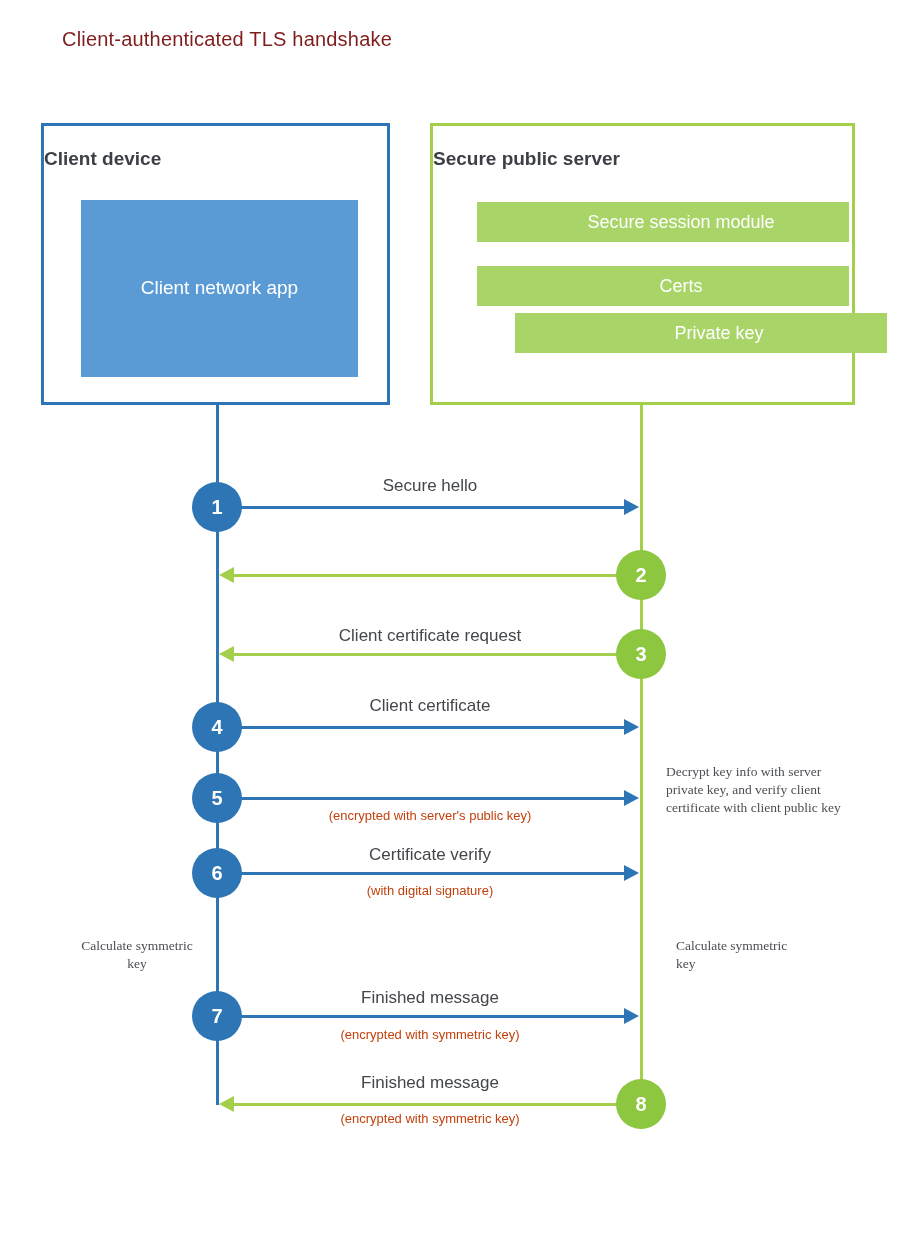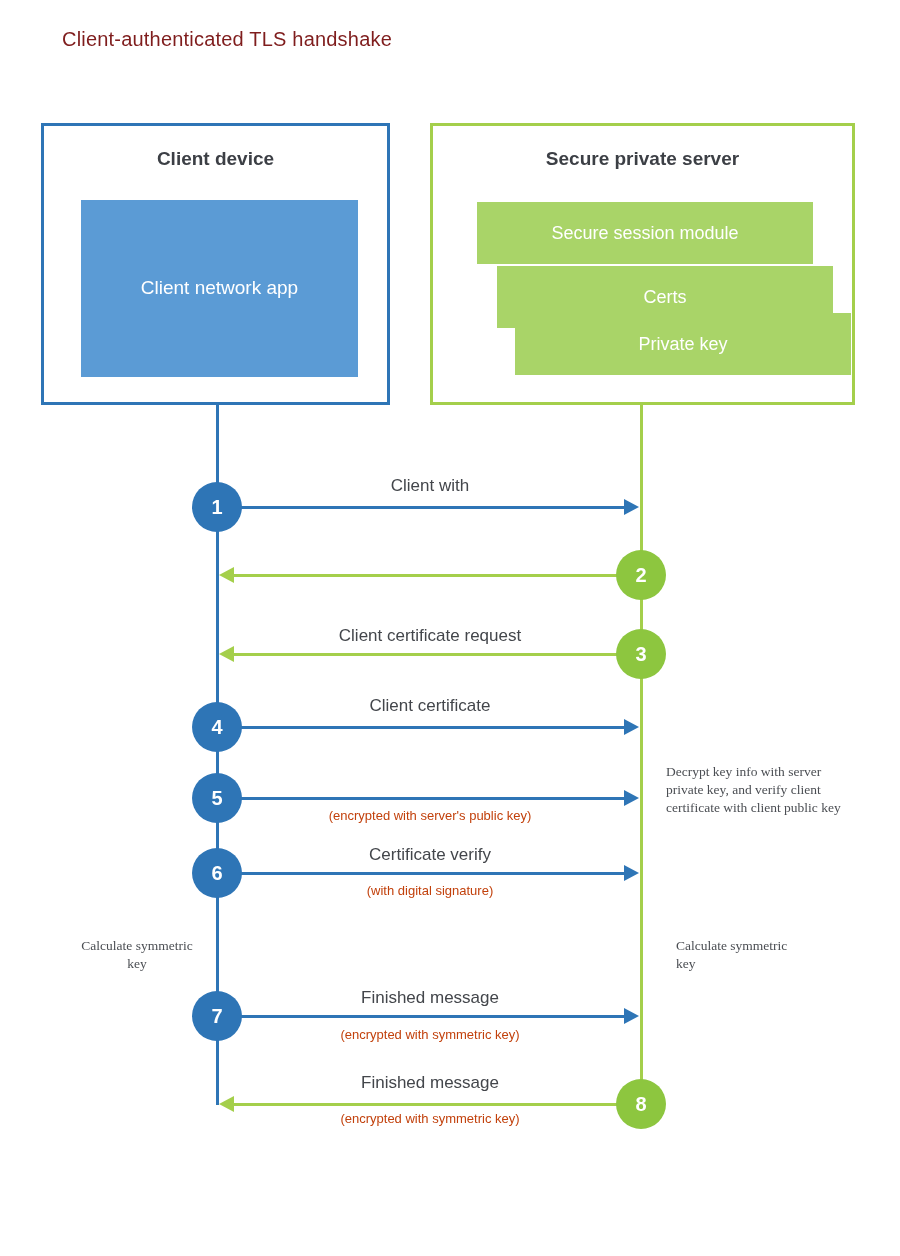--- a/index.html
+++ b/index.html
@@ -10,35 +10,35 @@
   }
   .page-title {
     position:absolute; left:37px; top:28px;
     font-size:20px; font-weight:400; color:#7f1d1d; letter-spacing:0.2px;margin-left:25px;
   }
   
   .entity-box { position:absolute; box-sizing:border-box; background:#fff; }
   .client-box { left:41px; top:123px; width:349px; height:282px; border:3px solid var(--blue,#2e75b6); }
   .server-box { left:430px; top:123px; width:425px; height:282px; border:3px solid var(--green,#a4cf4b); }
   .entity-title {
-    position:absolute; left:0; right:0; top:22px; text-align:center;
+    position:absolute; left:0; right:0; top:22px; 
     font-size:19px; font-weight:700; color:#3c3f45;
   }
   .client-app {
     position:absolute; left:37px; top:74px; width:277px; height:177px;
     background:var(--blue_fill,#5b9bd5); color:#fff; font-size:19px;
     display:flex; align-items:center; justify-content:center; text-align:center;
   }
   .client-app span { max-width:165px; line-height:1.5;text-align:center; }
   .server-bar {
-    position:absolute; left:44px; width:336px; height:62px;
+    position:absolute; left:44px; width:336px; height:40px;
     background:var(--green_fill,#a9d468); color:#fff; font-size:18px;
-    display:flex; align-items:center; justify-content:center; text-align:center;
+    display:flex; align-items:center; justify-content:center; text-align:center;padding-left:36px;
   }
-  .bar-1 { top:76px; } .bar-2 { top:140px;margin-left:20px; } .bar-3 { top:187px;margin-left:38px; }
+  .bar-1 { top:76px; } .bar-2 { top:140px; } .bar-3 { top:187px;margin-left:38px; }
   
   .lifeline { position:absolute; width:3px; top:405px; height:700px; }
   .lifeline.client { left:216px; background:var(--blue,#2e75b6); }
   .lifeline.server { left:640px; background:var(--green,#a4cf4b); }
   
   .step-circle {
     position:absolute; width:50px; height:50px; border-radius:50%;
     transform:translate(-50%,-50%); color:#fff; font-size:20px; font-weight:700;
     display:flex; align-items:center; justify-content:center;
   }
@@ -80,36 +80,36 @@
   <div class="page-title">Client-authenticated TLS handshake</div>
 
   <div class="entity-box client-box">
     <div class="entity-title">Client device</div>
     <div class="client-app">
       <span>Client network app</span>
     </div>
   </div>
 
   <div class="entity-box server-box">
-    <div class="entity-title">Secure private server</div>
+    <div class="entity-title">Secure public server</div>
     <div class="server-bar bar-1">
       <span>Secure session module</span>
     </div>
     <div class="server-bar bar-2">
       <span>Certs</span>
     </div>
     <div class="server-bar bar-3">
       <span>Private key</span>
     </div>
   </div>
 
   <div class="lifeline client"></div>
   <div class="lifeline server"></div>
 
-  <div class="msg-label" style="top:476px">Client with</div>
+  <div class="msg-label" style="top:476px">Secure hello</div>
   <div class="arrow a-blue dir-right" style="left:240px; width:385px; top:506px">
     <span class="line"></span>
     <span class="head"></span>
   </div>
   <div class="step-circle c-blue" style="left:217px; top:507px">1</div>
 
   <div class="arrow a-green dir-left" style="left:233px; width:384px; top:574px">
     <span class="line"></span>
     <span class="head"></span>
   </div>

